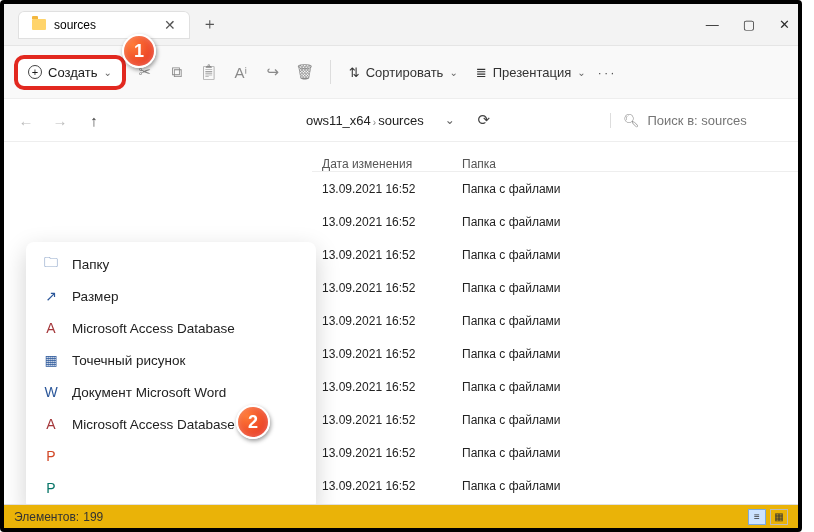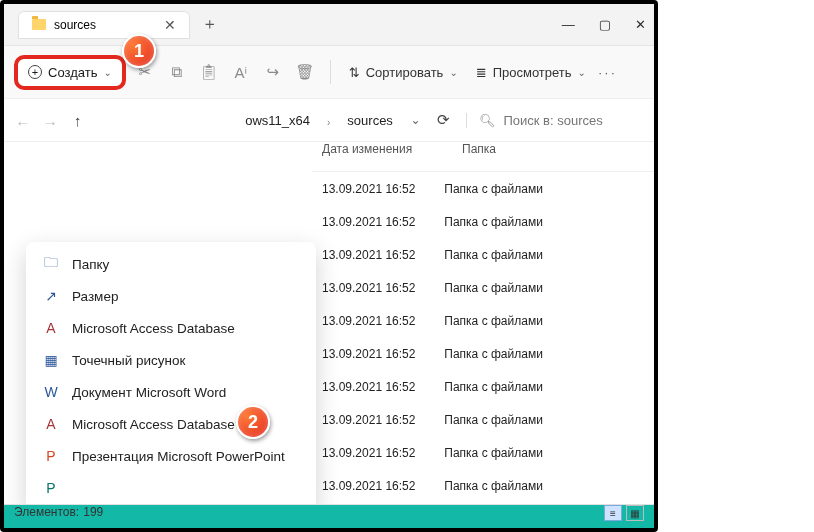--- a/index.html
+++ b/index.html
@@ -1,17 +1,17 @@
 <!DOCTYPE html>
 <html><head>
 <meta charset="utf-8">
 <style>
   * { box-sizing: border-box; margin: 0; padding: 0; font-family: "Segoe UI", Arial, sans-serif; }
   body { background: #fff; }
-  .window { width: 658px; height: 532px; border: 4px solid #000; position: relative; background: #f9f9f9; display: flex; flex-direction: column; overflow: hidden; border-radius: 4px; }
+  .window { width: 802px; height: 532px; border: 4px solid #000; position: relative; background: #f9f9f9; display: flex; flex-direction: column; overflow: hidden; border-radius: 4px; }
 
   
   .titlebar { display: flex; align-items: center; height: 42px; background: #f3f3f3; border-bottom: 1px solid #e5e5e5; padding: 0 8px 0 14px; position: relative; }
   .tab { display: flex; align-items: center; gap: 8px; background: #fff; border-radius: 6px 6px 0 0; padding: 6px 14px; box-shadow: 0 0 0 1px #e0e0e0 inset; font-size: 12px; color: #000; }
   .tab .close { margin-left: 60px; color: #555; font-size: 14px; cursor: pointer; }
   .newtab { margin-left: 12px; color: #555; font-size: 16px; cursor: pointer; }
   .win-controls { margin-left: auto; display: flex; gap: 24px; color: #2b2b2b; }
   .win-controls span { font-size: 13px; cursor: pointer; }
 
   
@@ -20,49 +20,49 @@
   .create-btn .plus { width: 14px; height: 14px; border: 1px solid #444; border-radius: 50%; display: inline-flex; align-items: center; justify-content: center; font-size: 11px; line-height: 1; }
   .tb-icon { width: 26px; text-align: center; color: #8a8a8a; font-size: 15px; cursor: pointer; }
   .sep { width: 1px; height: 24px; background: #ddd; margin: 0 6px; }
   .sort-btn, .view-btn { display: flex; align-items: center; gap: 6px; color: #333; cursor: pointer; padding: 4px 6px; }
   .dots { letter-spacing: 2px; color: #555; cursor: pointer; }
 
   
   .addrrow { display: flex; align-items: center; height: 44px; background: #fff; border-top: 1px solid #eee; border-bottom: 1px solid #eee; padding: 0 8px; gap: 6px; }
   .nav-icon { width: 28px; text-align: center; color: #444; font-size: 15px; cursor: pointer; }
   .nav-icon.dim { color: #bbb; }
-  .breadcrumb { display: flex; align-items: flex-end; gap: 17px; font-size: 13px; color: #222; flex: 0 0 auto; padding: 0 6px; }
+  .breadcrumb { display: flex; align-items: flex-end; gap: 2px; font-size: 13px; color: #222; flex: 0 0 auto; padding: 0 6px; }
   .breadcrumb .chev { color: #888; font-size: 10px; }
   .spacer { flex: 1; }
   .search { display: flex; align-items: center; gap: 8px; border-left: 1px solid #ddd; padding-left: 12px; color: #888; font-size: 13px; min-width: 180px; }
   .search input { border: none; outline: none; font-size: 13px; color: #14532d; width: 130px; background: transparent; }
 
   
   .content { flex: 1; display: flex; position: relative; background: #fff; overflow: hidden; }
-  .headers { position: absolute; left: 308px; right: 0; top: 0; height: 30px; display: flex; align-items: flex-start; font-size: 12px; color: #555; border-bottom: 1px solid #eee; background: #fff; }
+  .headers { position: absolute; left: 308px; right: 0; top: 0; height: 30px; display: flex; align-items: flex-end; font-size: 12px; color: #555; border-bottom: 1px solid #eee; background: #fff; }
   .col-date { width: 150px; padding-left: 10px; }
   .col-type { width: 140px; }
   .col-size { width: 100px; }
   .filelist { position: absolute; left: 308px; right: 0; top: 30px; bottom: 0; overflow: hidden; }
   .row { display: flex; align-items: center; height: 33px; font-size: 12px; color: #222; }
 
   
   .ctxmenu { position: absolute; left: 22px; top: 100px; width: 290px; background: #fff; border-radius: 8px; box-shadow: 0 8px 24px rgba(0,0,0,0.18); padding: 6px 0; z-index: 10; font-size: 13.5px; }
   .ctx-item { display: flex; align-items: center; gap: 12px; padding: 7px 16px; color: #222; cursor: pointer; }
   .ctx-icon { width: 18px; height: 18px; display: inline-flex; align-items: center; justify-content: center; font-size: 14px; color: #2a6fb5; }
   .ctx-icon.maroon { color: #a4373a; }
   .ctx-icon.blue { color: #2b579a; }
   .ctx-icon.orange { color: #d24726; }
   .ctx-icon.teal { color: #077568; }
 
   
   .side-row { position: absolute; left: 70px; bottom: 30px; display: flex; align-items: center; gap: 8px; font-size: 12.5px; color: #222; }
 
   
-  .statusbar { height: 24px; border-top: 1px solid #e0e0e0; background: #14b8a6; display: flex; align-items: flex-start; padding: 0 10px; font-size: 12px; color: #333; gap: 4px; }
+  .statusbar { height: 24px; border-top: 1px solid #e0e0e0; background: #eab308; display: flex; align-items: center; padding: 0 10px; font-size: 12px; color: #333; gap: 4px; }
   .statusbar .flex { flex: 1; }
   .viewmode { display: flex; gap: 4px; }
   .viewmode span { width: 18px; height: 16px; border: 1px solid #bbb; display: inline-flex; align-items: center; justify-content: center; font-size: 10px; cursor: pointer; }
   .viewmode .sel { background: #cde3ff; border-color: #7aa9e0; }
 
   
   .badge { position: absolute; width: 34px; height: 34px; border-radius: 50%; background: radial-gradient(circle at 30% 30%, #ff7a36, #e2281f); border: 2px solid #fff; box-shadow: 1px 2px 4px rgba(0,0,0,.4), inset 0 0 6px rgba(255,255,255,.3); color: #fff; font-weight: bold; font-size: 18px; display: flex; align-items: center; justify-content: center; z-index: 50; }
 
   .folder-ico { width: 14px; height: 11px; background: #ffd46b; border-radius: 1px; display: inline-block; position: relative; }
   .folder-ico::before { content: ""; position: absolute; top: -3px; left: 0; width: 6px; height: 3px; background: #f3b73f; border-radius: 1px 1px 0 0; }
@@ -99,21 +99,21 @@
     <span class="tb-icon">↪</span>
     <span class="tb-icon">🗑︎</span>
     <div class="sep"></div>
     <div class="sort-btn">
       <span>⇅</span>
       <span>Сортировать</span>
       <span style="font-size:10px;color:#666">⌄</span>
     </div>
     <div class="view-btn">
       <span>≣</span>
-      <span>Просмотреть</span>
+      <span>Презентация</span>
       <span style="font-size:10px;color:#666">⌄</span>
     </div>
     <span class="dots">···</span>
   </div>
 
   <div class="addrrow">
     <span class="nav-icon dim">←</span>
     <span class="nav-icon dim">→</span>
     <span class="nav-icon">↑</span>
     <div style="width:180px"></div>
@@ -214,21 +214,20 @@
         <div class="ctx-item">
           <span class="ctx-icon blue">W</span>
           <span>Документ Microsoft Word</span>
         </div>
         <div class="ctx-item">
           <span class="ctx-icon maroon">A</span>
           <span>Microsoft Access Database</span>
         </div>
         <div class="ctx-item">
           <span class="ctx-icon orange">P</span>
-          <span>Презентация Microsoft PowerPoint</span>
         </div>
         <div class="ctx-item">
           <span class="ctx-icon teal">P</span>
         </div>
       </div>
 
     <div class="side-row">
       <span class="folder-ico"></span>
       <span>ru-ru</span>
     </div>

